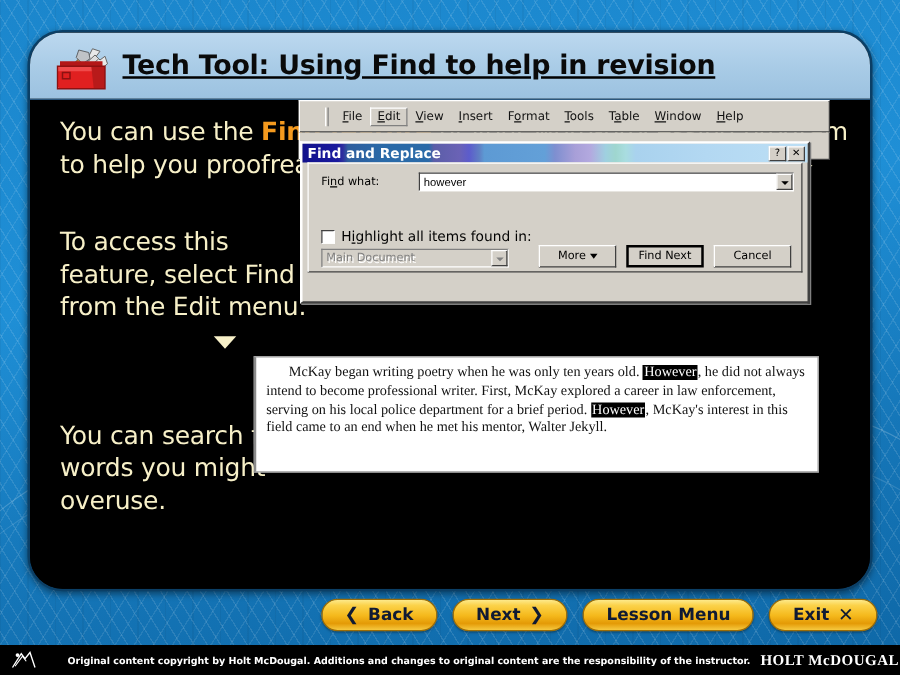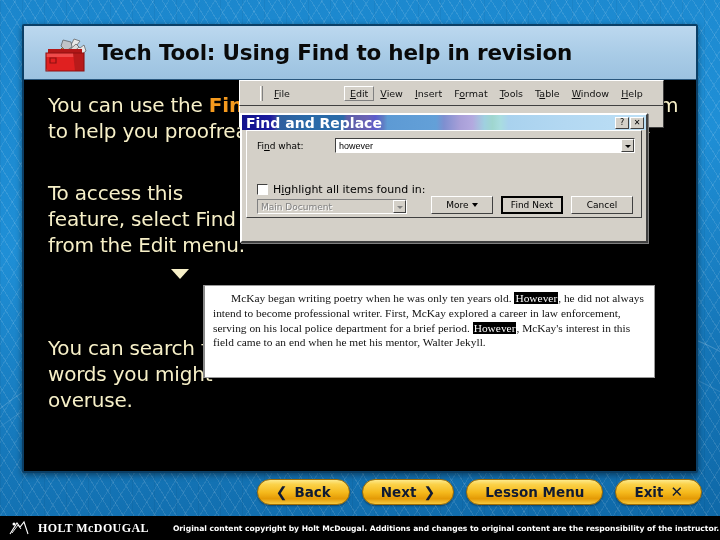--- a/index.html
+++ b/index.html
@@ -37,24 +37,25 @@
   #bg-swoosh-1 { top: 300px; transform: rotate(-4deg); }
   #bg-swoosh-2 { top: 330px; transform: rotate(-2deg); border-top-color: rgba(255,255,255,0.13); }
   #bg-swoosh-3 { top: -210px; transform: rotate(3deg); border-top-color: rgba(255,255,255,0.12); }
 
   
   #slide-panel {
     position: absolute;
     left: 22px; top: 24px;
     width: 676px; height: 449px;
     border: 2px solid #0b3f66;
-    border-radius: 2px;
+    border-radius: 28px;
     background: #000;
     overflow: hidden;
     box-shadow: 0 2px 6px rgba(0,0,0,0.45);
+    text-decoration: underline;
   }
 
   
   #title-band {
     height: 54px;
     background: linear-gradient(180deg, #bcd8ef 0%, #a8cbe6 55%, #9cc2e0 100%);
     display: flex;
     align-items: center;
     padding-left: 16px;
     border-bottom: 1px solid #2a577d;
@@ -120,21 +121,20 @@
   .menu-item {
     padding: 2px 6px;
     white-space: nowrap;
   }
   .menu-item.active {
     background: #d4d0c8;
     border: 1px solid #ffffff;
     border-right-color: #808080;
     border-bottom-color: #808080;
     padding: 1px 5px;
-    margin-left: 48px;
   }
   .menu-item u { text-decoration: underline; }
 
   #word-toolbar {
     position: absolute;
     left: 215px; top: 26px;
     width: 425px; height: 22px;
     background: #d4d0c8;
     border-left: 1px solid #fff;
     border-right: 1px solid #404040;
@@ -163,21 +163,21 @@
       #5c5ccc 33%, #5f7fc4 35%,
       #5d9ad4 36%, #63a0d8 48%,
       #7e8fd0 50%, #a89fd8 54%,
       #b3a9df 57%, #9fd0e0 60%,
       #9fd6cf 62%, #a9dde0 64%,
       #a9d2ee 66%, #b3d8f2 80%,
       #bcdff5 100%);
     padding: 0 2px 0 4px;
   }
   #find-title {
-    color: #fff; font-size: 14px; font-weight: bold;
+    color: #fff; font-size: 11px; font-weight: bold;
     flex: 1; white-space: nowrap;
   }
   .title-btn {
     width: 14px; height: 12px;
     margin-left: 1px;
     background: #d4d0c8;
     border: 1px solid;
     border-color: #ffffff #404040 #404040 #ffffff;
     font-size: 8px; line-height: 10px; text-align: center;
     color: #000;
@@ -501,17 +501,17 @@
       <span class="nav-x">✕</span>
     </div>
   </div>
 
   <div id="footer">
     <svg id="footer-logo-mark" viewBox="0 0 22 16">
       <path d="M2 14 L9 3 L12 7 L16 2 L20 14" fill="none" stroke="#ffffff" stroke-width="1.1"></path>
       <path d="M4 13 L10 5 L13 9" fill="none" stroke="#ffffff" stroke-width="0.9"></path>
       <circle cx="6" cy="4" r="1.5" fill="#ffffff"></circle>
     </svg>
+    <div id="footer-copy">Original content copyright by Holt McDougal.  Additions and changes to original content are the responsibility of the instructor.</div>
     <div id="footer-brand">HOLT McDOUGAL</div>
-    <div id="footer-copy">Original content copyright by Holt McDougal.  Additions and changes to original content are the responsibility of the instructor.</div>
   </div>
 
 </div>
 
 </body></html>

